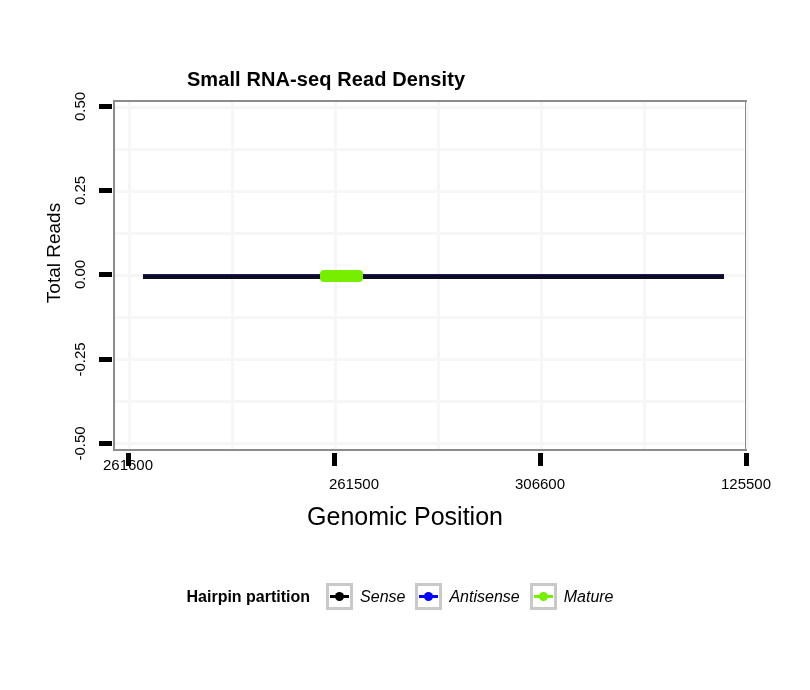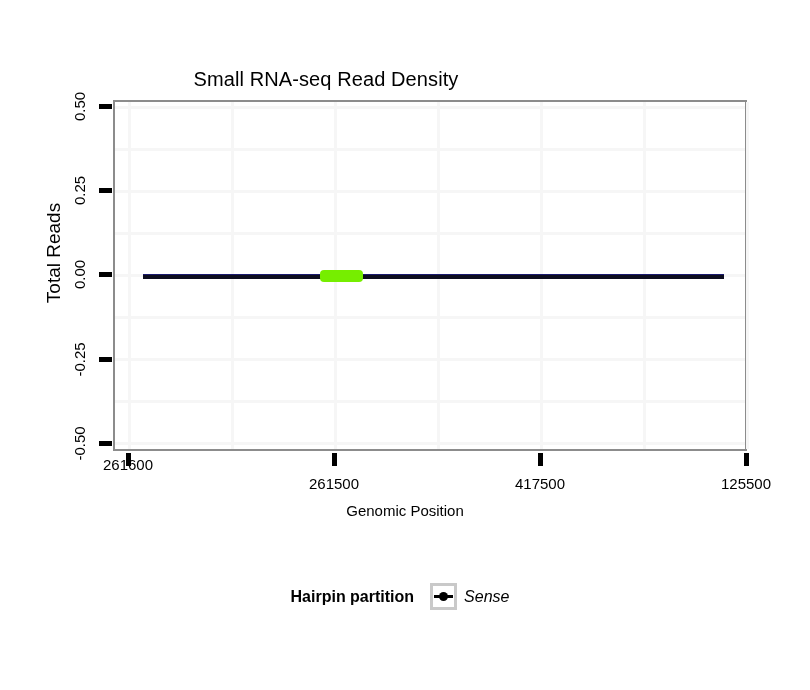--- a/index.html
+++ b/index.html
@@ -19,20 +19,21 @@
   
   #chart-title {
     position: absolute;
     left: 0;
     top: 68px;
     width: 652px;
     text-align: center;
     font-size: 20px;
     color: #000000;
     letter-spacing: 0.1px;
+    font-weight: bold;
   }
 
   
   #plot-panel {
     position: absolute;
     left: 113px;
     top: 100px;
     width: 634px;
     height: 351px;
     background: #ffffff;
@@ -116,21 +117,21 @@
     transform: rotate(-90deg);
     transform-origin: center center;
     white-space: nowrap;
   }
   #xlab {
     position: absolute;
     left: 0;
     top: 502px;
     width: 810px;
     text-align: center;
-    font-size: 15px;
+    font-size: 25px;
   }
 
   
   #legend {
     position: absolute;
     left: 0;
     top: 583px;
     width: 810px;
     display: flex;
     align-items: center;
@@ -228,32 +229,46 @@
   <div id="ylab">Total Reads</div>
 </div>
 
 <div>
   <div class="tick-x" style="left:126px; top:453px;"></div>
   <div class="tick-x" style="left:332px; top:453px;"></div>
   <div class="tick-x" style="left:538px; top:453px;"></div>
   <div class="tick-x" style="left:744px; top:453px;"></div>
 
   <div class="ticklabel-x" style="left:83px; top:456px;">261600</div>
-  <div class="ticklabel-x" style="left:289px; top:475px;">261500</div>
-  <div class="ticklabel-x" style="left:495px; top:475px;">417500</div>
+  <div class="ticklabel-x" style="left:289px; top:475px;text-align:right;">261500</div>
+  <div class="ticklabel-x" style="left:495px; top:475px;">306600</div>
   <div class="ticklabel-x" style="left:701px; top:475px;">125500</div>
 
   <div id="xlab">Genomic Position</div>
 </div>
 
 <div id="legend">
   <div id="legend-title">Hairpin partition</div>
 
   <div class="legend-entry">
     <span class="legend-key">
       <span class="key-line" style="background:#000000;"></span>
       <span class="key-point" style="background:#000000;"></span>
     </span>
     <span class="legend-label">Sense</span>
   </div>
 
-
+  <div class="legend-entry">
+    <span class="legend-key">
+      <span class="key-line" style="background:#0000FF;"></span>
+      <span class="key-point" style="background:#0000FF;"></span>
+    </span>
+    <span class="legend-label">Antisense</span>
+  </div>
+
+  <div class="legend-entry">
+    <span class="legend-key">
+      <span class="key-line" style="background:#76EE00;"></span>
+      <span class="key-point" style="background:#76EE00;"></span>
+    </span>
+    <span class="legend-label">Mature</span>
+  </div>
 </div>
 
 </body></html>

